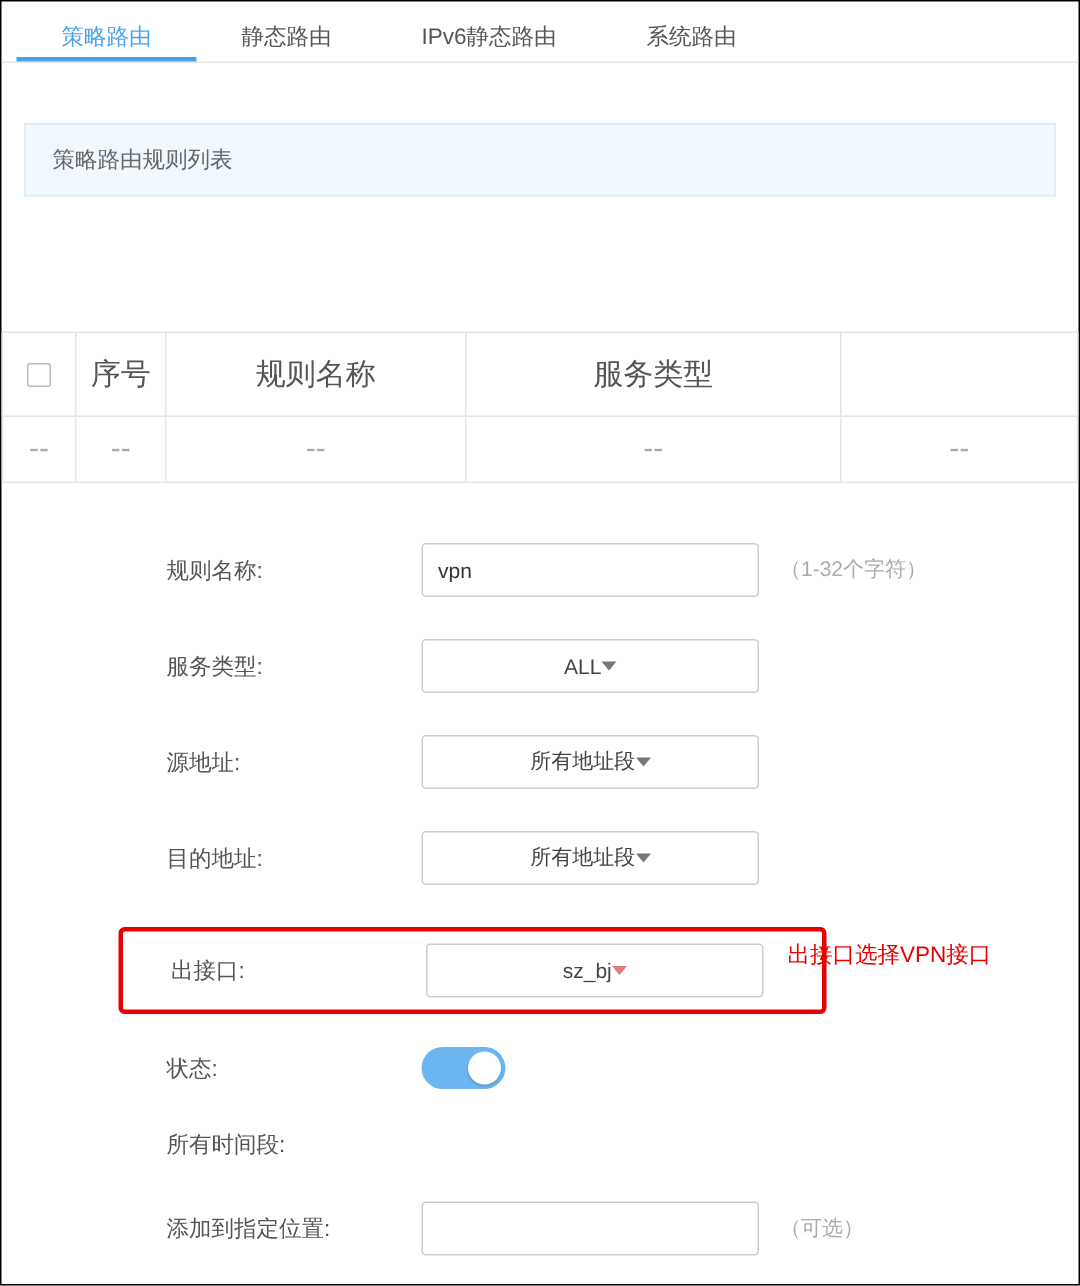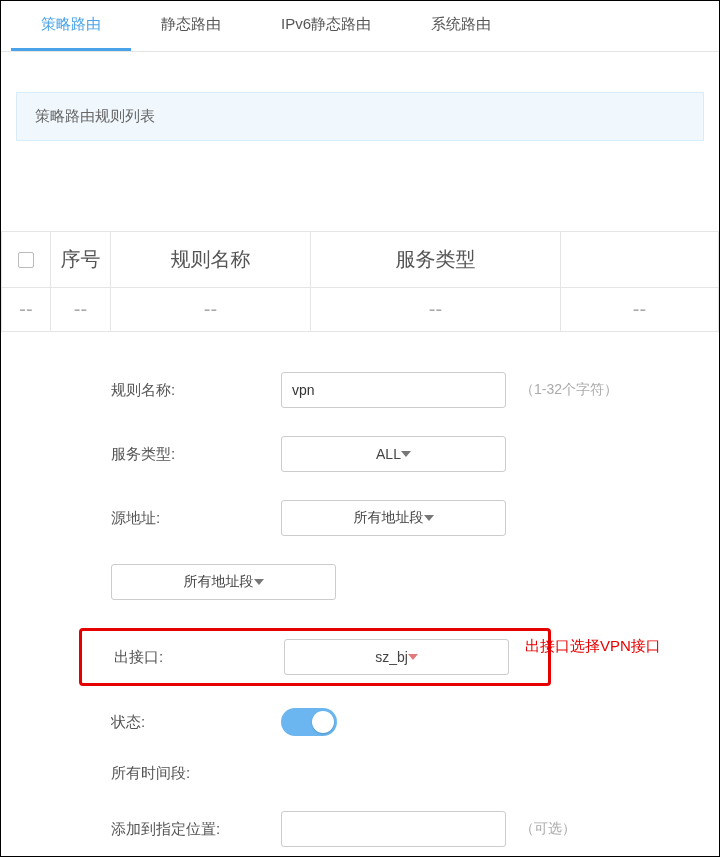--- a/index.html
+++ b/index.html
@@ -14,21 +14,21 @@
     overflow: hidden;
   }
 
   
   .tabs {
     display: flex;
     border-bottom: 1px solid #e5e5e5;
     padding: 0 10px;
   }
   .tab {
-    padding: 14px 30px 14px 30px;
+    padding: 14px 30px 4px 30px;
     color: #555;
     font-size: 15px;
     cursor: pointer;
     border-bottom: 3px solid transparent;
   }
   .tab.active {
     color: #4aa3e8;
     border-bottom: 3px solid #4aa3e8;
   }
 
@@ -227,20 +227,21 @@
     <div class="label">源地址:</div>
     <div class="control">
       <div class="select">
         <span class="value">所有地址段</span>
         <span class="caret"></span>
       </div>
     </div>
   </div>
 
   <div class="row">
+    <div class="label">目的地址:</div>
     <div class="control">
       <div class="select">
         <span class="value">所有地址段</span>
         <span class="caret"></span>
       </div>
     </div>
   </div>
 
   <div class="row highlight-row">
     <div class="label">出接口:</div>

